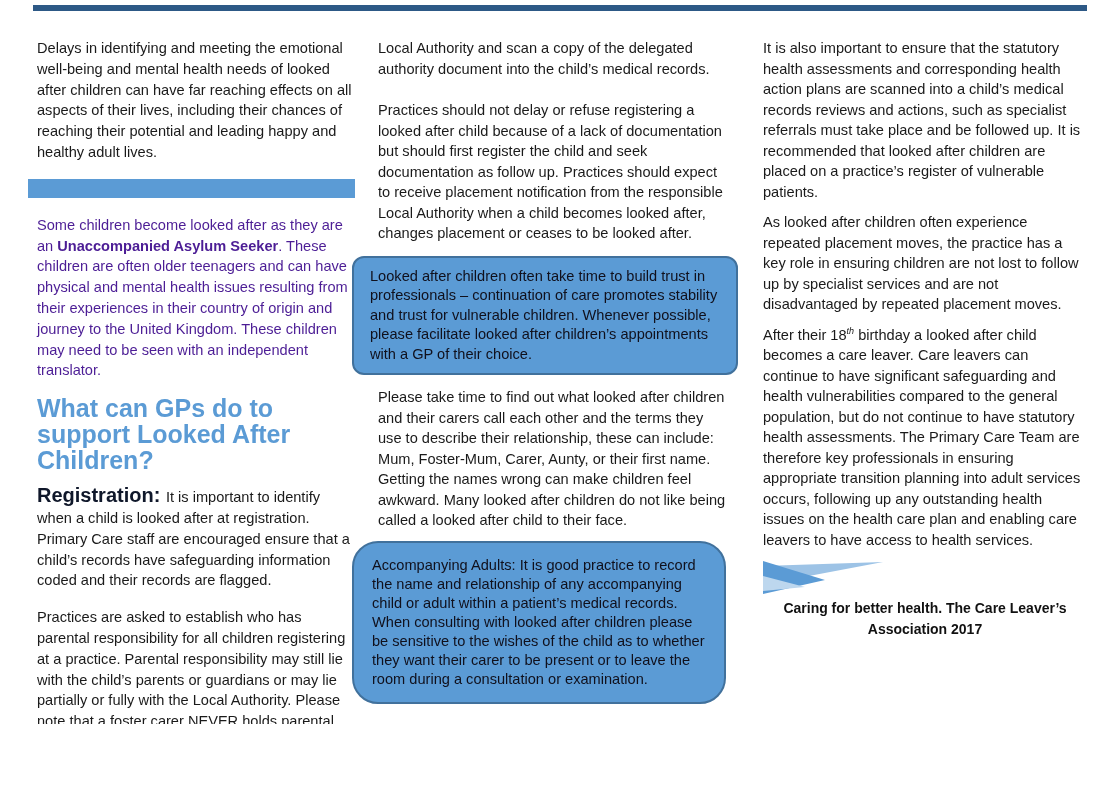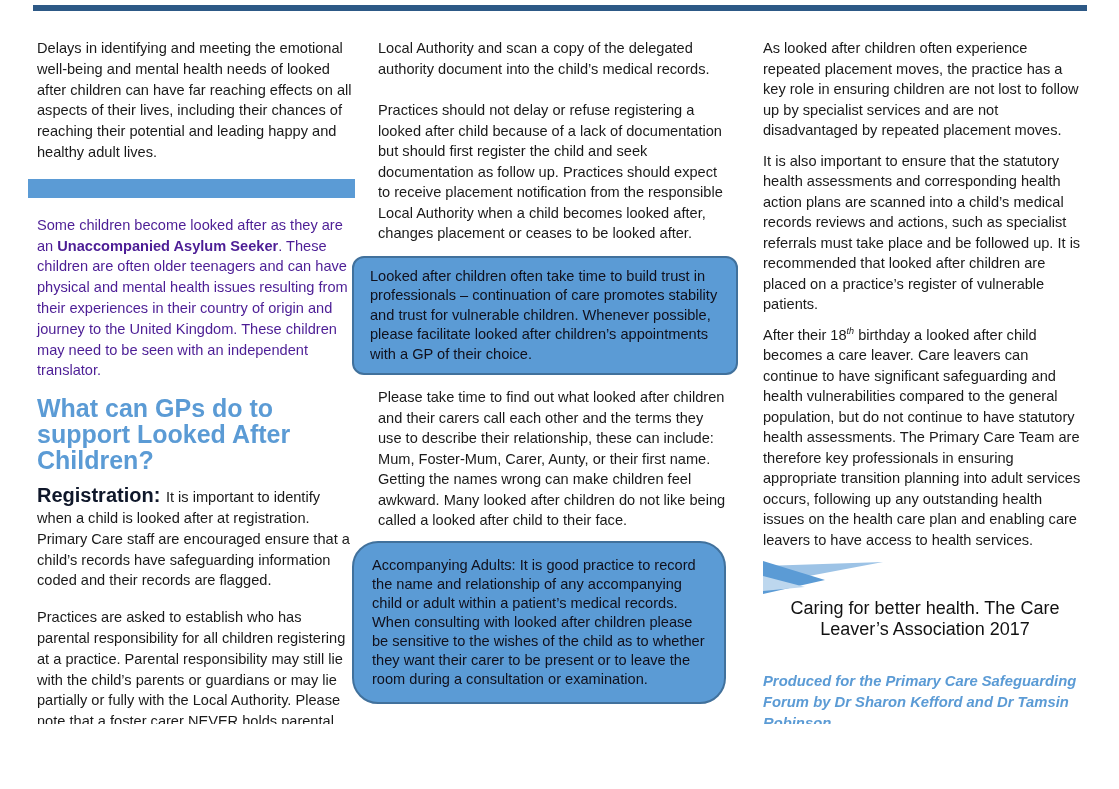--- a/index.html
+++ b/index.html
@@ -27,21 +27,21 @@
     padding:9px 16px;line-height:19.5px;color:#10101c;margin-bottom:12px;
   }
   .callout.box2{border-radius:26px;width:374px;padding:13px 18px;line-height:19px;margin-top:10px;margin-bottom:17px;}
   sup{font-size:9px;line-height:0;vertical-align:super;font-style:italic;}
   .col1 p{margin-bottom:14px;}
   .col1 .intro{margin-bottom:27px;}
   .col1 .reg{margin-bottom:16px;}
   .col3 p{margin-bottom:10px;}
   .swoosh{display:block;margin:6px 0 2px 0;}
   .quote{color:#1f3864;font-size:19px;line-height:24px;text-align:center;margin:4px 0 20px 0;}
-  .attr{font-size:18px;color:#111111;text-align:center;margin-bottom:32px;}
+  .attr{font-size:14px;color:#111111;text-align:center;margin-bottom:32px;font-weight:bold;}
   .credit{color:#5b9bd5;font-weight:bold;font-style:italic;font-size:14.8px;line-height:21px;margin-bottom:13px;}
 </style>
 </head>
 <body>
 
 <div class="page">
 
   <div class="accent-bar top"></div>
 
   <div class="col col1">
@@ -59,28 +59,27 @@
     <div class="callout">
       <span>Looked after children often take time to build trust in professionals – continuation of care promotes stability and trust for vulnerable children. Whenever possible, please facilitate looked after children’s appointments with a GP of their choice.</span>
     </div>
     <p class="plain" style="margin-bottom:10px;">Please take time to find out what looked after children and their carers call each other and the terms they use to describe their relationship, these can include: Mum, Foster-Mum, Carer, Aunty, or their first name. Getting the names wrong can make children feel awkward. Many looked after children do not like being called a looked after child to their face.</p>
     <div class="callout box2">
       <span>Accompanying Adults: It is good practice to record the name and relationship of any accompanying child or adult within a patient’s medical records. When consulting with looked after children please be sensitive to the wishes of the child as to whether they want their carer to be present or to leave the room during a consultation or examination.</span>
     </div>
   </div>
 
   <div class="col col3">
+    <p>It is also important to ensure that the statutory health assessments and corresponding health action plans are scanned into a child’s medical records reviews and actions, such as specialist referrals must take place and be followed up. It is recommended that looked after children are placed on a practice’s register of vulnerable patients.</p>
     <p>As looked after children often experience repeated placement moves, the practice has a key role in ensuring children are not lost to follow up by specialist services and are not disadvantaged by repeated placement moves.</p>
-    <p>It is also important to ensure that the statutory health assessments and corresponding health action plans are scanned into a child’s medical records reviews and actions, such as specialist referrals must take place and be followed up. It is recommended that looked after children are placed on a practice’s register of vulnerable patients.</p>
     <p><span>After their 18</span><sup>th</sup><span> birthday a looked after child becomes a care leaver. Care leavers can continue to have significant safeguarding and health vulnerabilities compared to the general population, but do not continue to have statutory health assessments. The Primary Care Team are therefore key professionals in ensuring appropriate transition planning into adult services occurs, following up any outstanding health issues on the health care plan and enabling care leavers to have access to health services.</span></p>
     <svg class="swoosh" width="122" height="36" viewBox="0 0 122 36">
       <polygon points="0,6 120,2 30,19" fill="#9dc3e6"></polygon>
       <polygon points="0,1 62,20 0,34" fill="#5b9bd5"></polygon>
       <polygon points="0,16 42,27 0,31" fill="#bdd7ee"></polygon>
     </svg>
     <div class="attr">Caring for better health. The Care Leaver’s Association 2017</div>
-    <div class="credit">Produced for the Primary Care Safeguarding Forum by Dr Sharon Kefford and Dr Tamsin Robinson.</div>
 
   </div>
 
   <div class="accent-bar bottom"></div>
 
 </div>
 
 </body></html>

